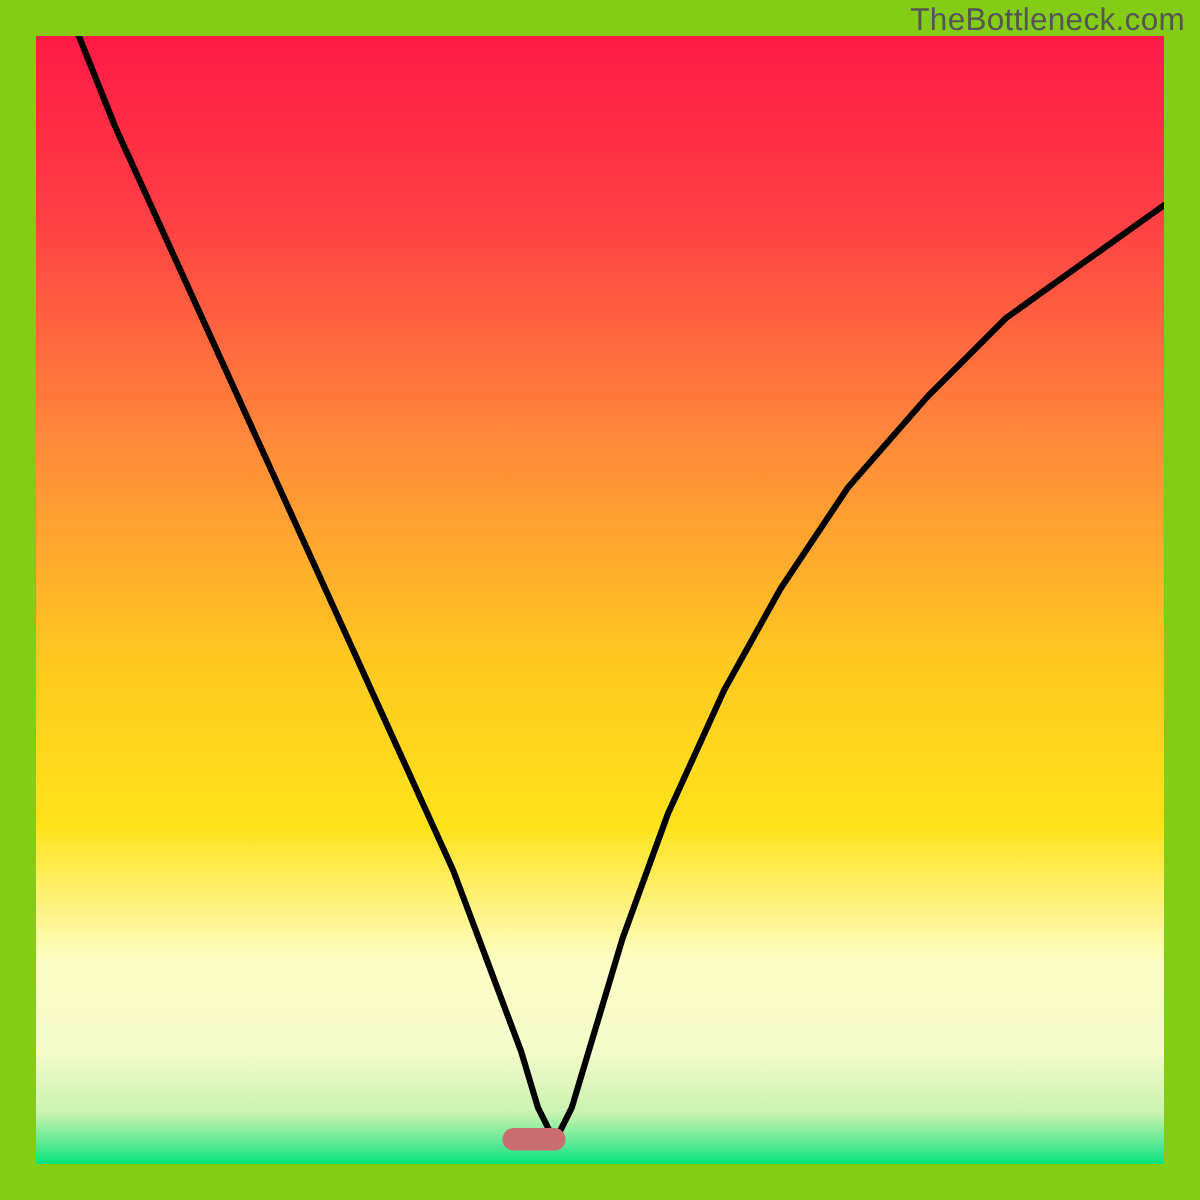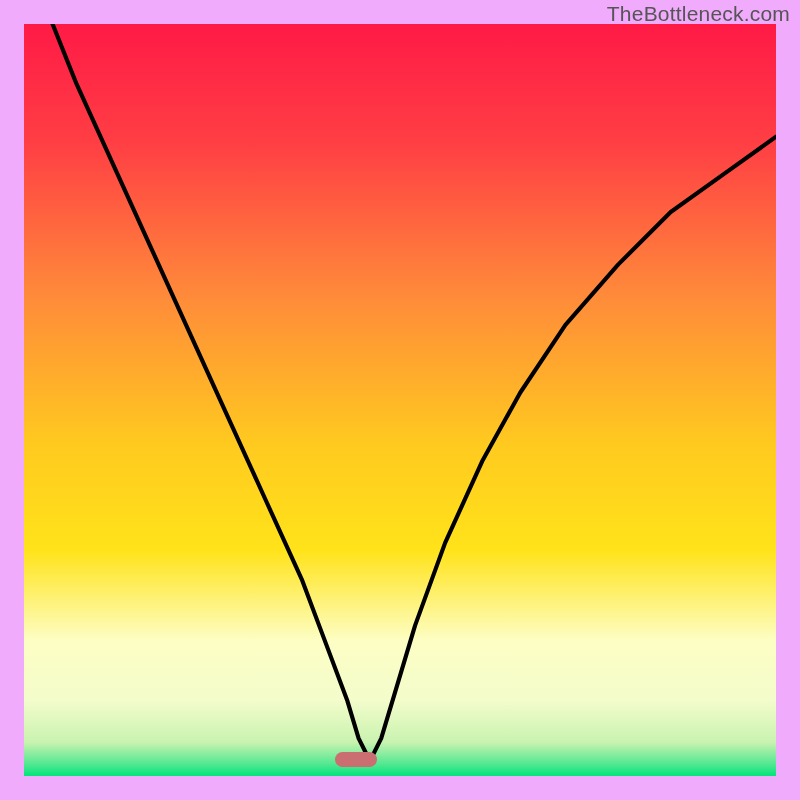--- a/index.html
+++ b/index.html
@@ -10,21 +10,21 @@
     background: #000;
     font-family: Arial, Helvetica, sans-serif;
     overflow: hidden;
   }
   .frame {
     position: absolute;
     left: 0;
     top: 0;
     width: 800px;
     height: 800px;
-    background: #f0abfc;
+    background: #84cc16;
   }
   .plot-area {
     position: absolute;
     left: 24px;
     top: 24px;
     width: 752px;
     height: 752px;
     overflow: hidden;
   }
   .gradient {

